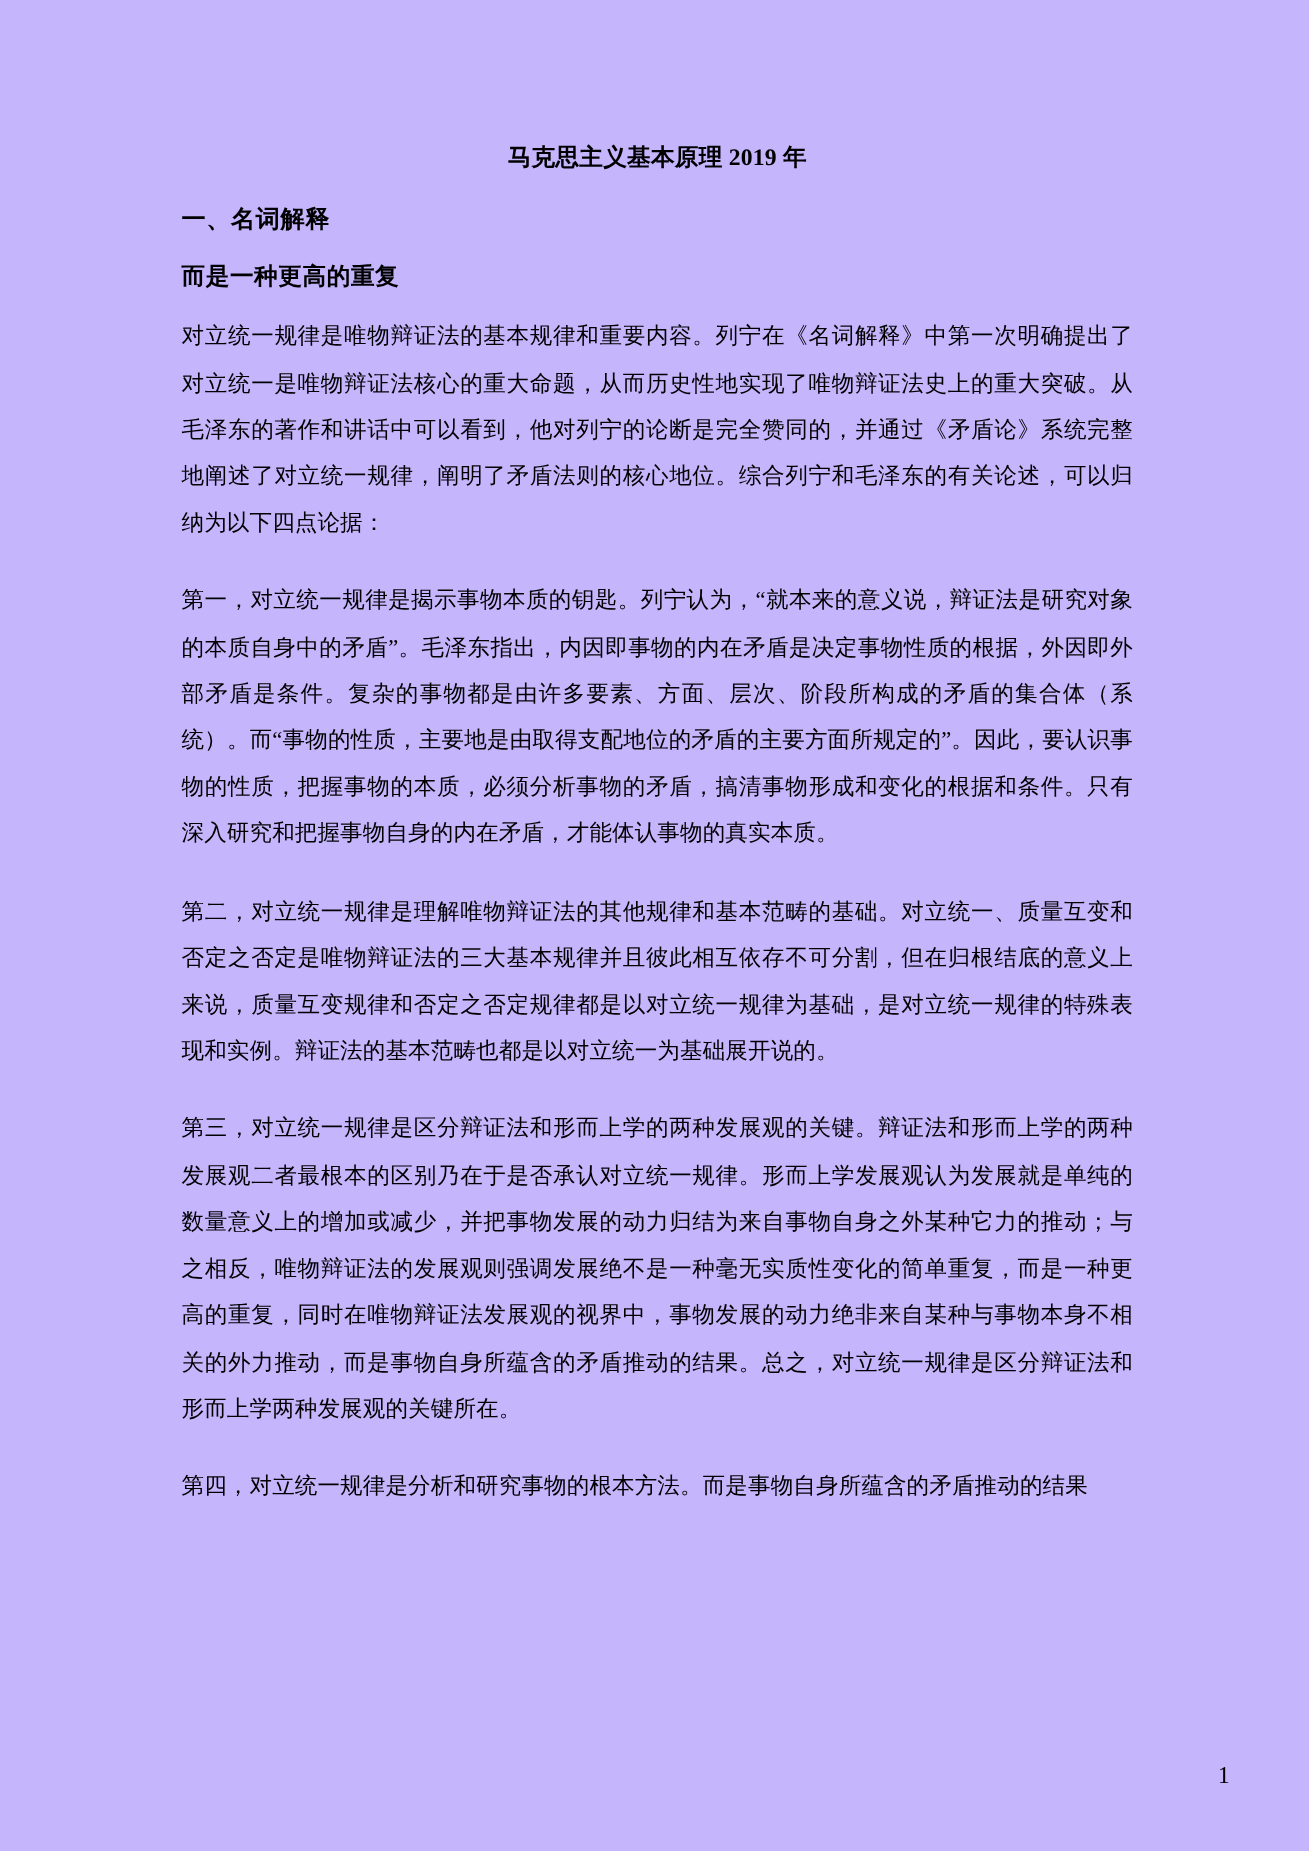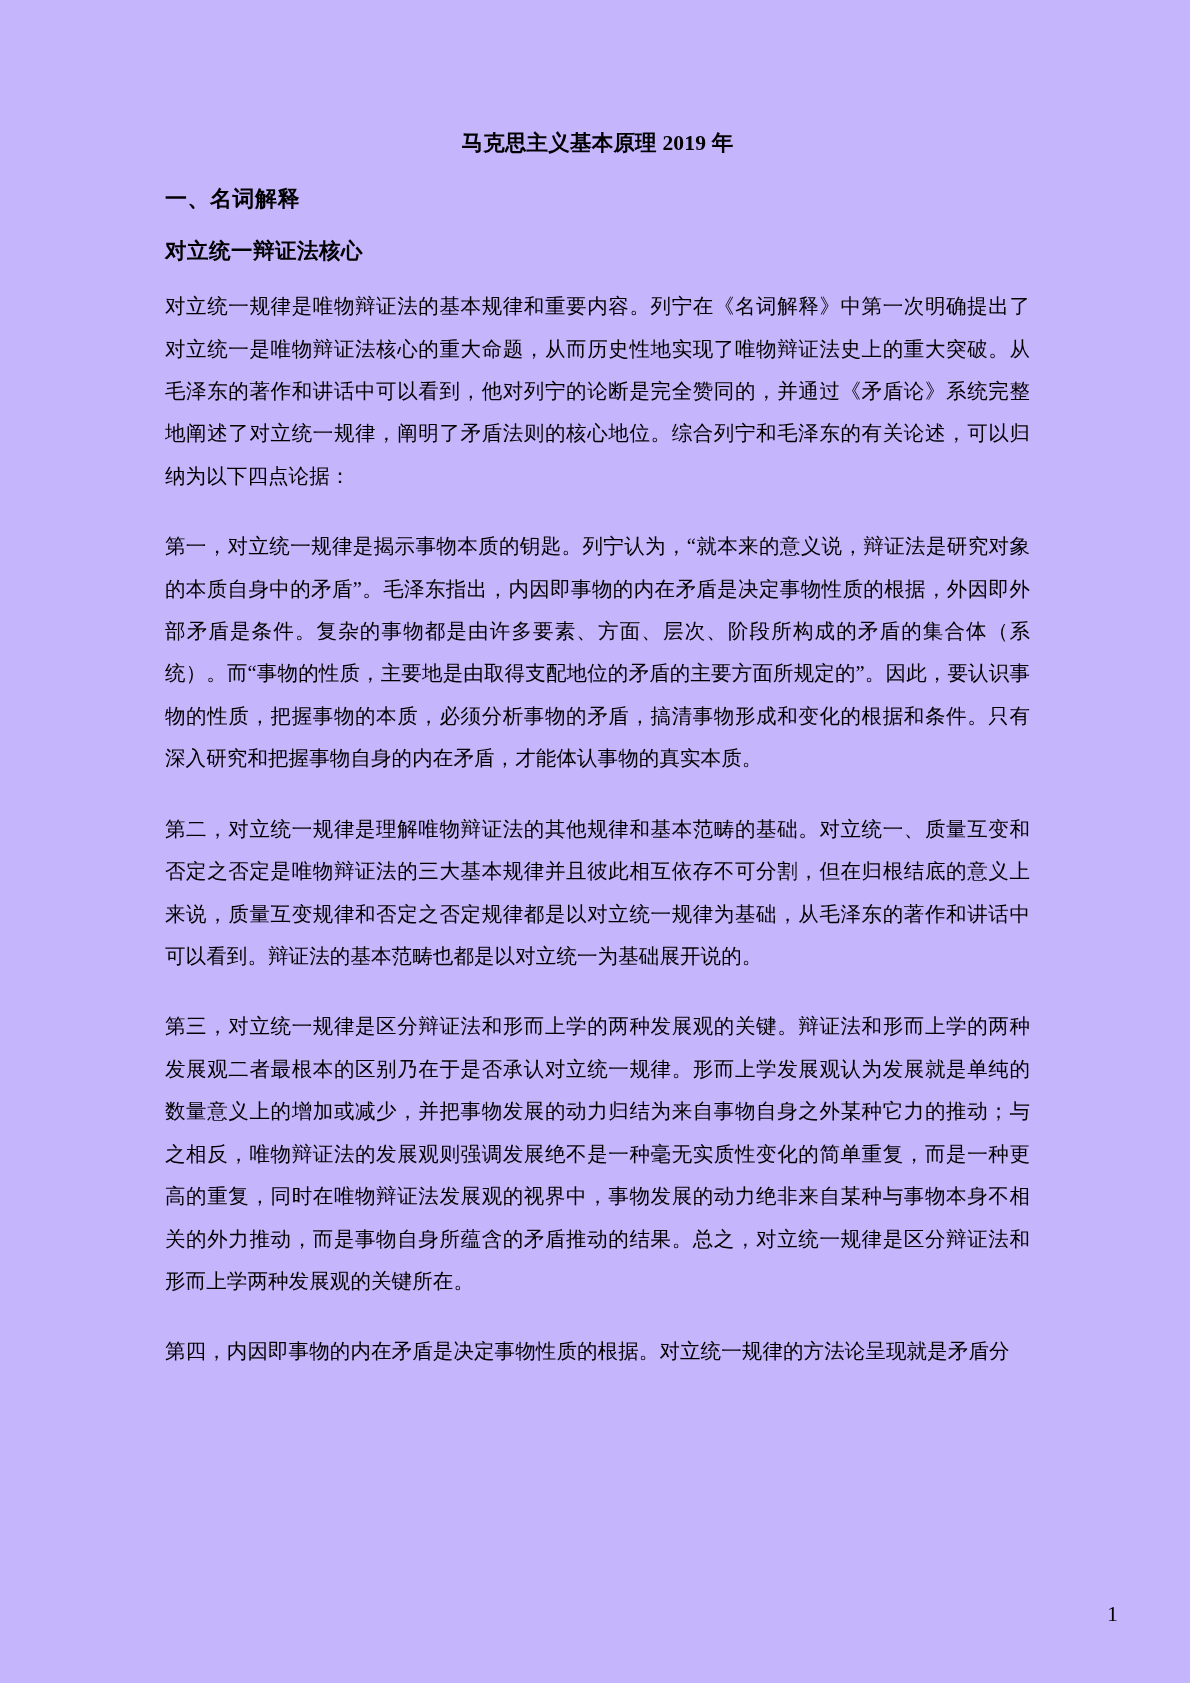--- a/index.html
+++ b/index.html
@@ -62,27 +62,27 @@
 </style>
 </head>
 <body>
 
 <div class="page">
 
   <div class="doc-title">马克思主义基本原理 2019 年</div>
 
   <div class="heading-1">一、名词解释</div>
 
-  <div class="heading-2">对立统一辩证法核心</div>
+  <div class="heading-2">而是一种更高的重复</div>
 
   <p class="para">对立统一规律是唯物辩证法的基本规律和重要内容。列宁在《名词解释》中第一次明确提出了对立统一是唯物辩证法核心的重大命题，从而历史性地实现了唯物辩证法史上的重大突破。从毛泽东的著作和讲话中可以看到，他对列宁的论断是完全赞同的，并通过《矛盾论》系统完整地阐述了对立统一规律，阐明了矛盾法则的核心地位。综合列宁和毛泽东的有关论述，可以归纳为以下四点论据：</p>
 
   <p class="para gap-before">第一，对立统一规律是揭示事物本质的钥匙。列宁认为，“就本来的意义说，辩证法是研究对象的本质自身中的矛盾”。毛泽东指出，内因即事物的内在矛盾是决定事物性质的根据，外因即外部矛盾是条件。复杂的事物都是由许多要素、方面、层次、阶段所构成的矛盾的集合体（系统）。而“事物的性质，主要地是由取得支配地位的矛盾的主要方面所规定的”。因此，要认识事物的性质，把握事物的本质，必须分析事物的矛盾，搞清事物形成和变化的根据和条件。只有深入研究和把握事物自身的内在矛盾，才能体认事物的真实本质。</p>
 
-  <p class="para gap-before">第二，对立统一规律是理解唯物辩证法的其他规律和基本范畴的基础。对立统一、质量互变和否定之否定是唯物辩证法的三大基本规律并且彼此相互依存不可分割，但在归根结底的意义上来说，质量互变规律和否定之否定规律都是以对立统一规律为基础，从毛泽东的著作和讲话中可以看到。辩证法的基本范畴也都是以对立统一为基础展开说的。</p>
+  <p class="para gap-before">第二，对立统一规律是理解唯物辩证法的其他规律和基本范畴的基础。对立统一、质量互变和否定之否定是唯物辩证法的三大基本规律并且彼此相互依存不可分割，但在归根结底的意义上来说，质量互变规律和否定之否定规律都是以对立统一规律为基础，是对立统一规律的特殊表现和实例。辩证法的基本范畴也都是以对立统一为基础展开说的。</p>
 
   <p class="para gap-before">第三，对立统一规律是区分辩证法和形而上学的两种发展观的关键。辩证法和形而上学的两种发展观二者最根本的区别乃在于是否承认对立统一规律。形而上学发展观认为发展就是单纯的数量意义上的增加或减少，并把事物发展的动力归结为来自事物自身之外某种它力的推动；与之相反，唯物辩证法的发展观则强调发展绝不是一种毫无实质性变化的简单重复，而是一种更高的重复，同时在唯物辩证法发展观的视界中，事物发展的动力绝非来自某种与事物本身不相关的外力推动，而是事物自身所蕴含的矛盾推动的结果。总之，对立统一规律是区分辩证法和形而上学两种发展观的关键所在。</p>
 
-  <p class="para gap-before">第四，内因即事物的内在矛盾是决定事物性质的根据。对立统一规律的方法论呈现就是矛盾分</p>
+  <p class="para gap-before">第四，对立统一规律是分析和研究事物的根本方法。而是事物自身所蕴含的矛盾推动的结果</p>
 
   <div class="page-number">1</div>
 
 </div>
 
 </body></html>

